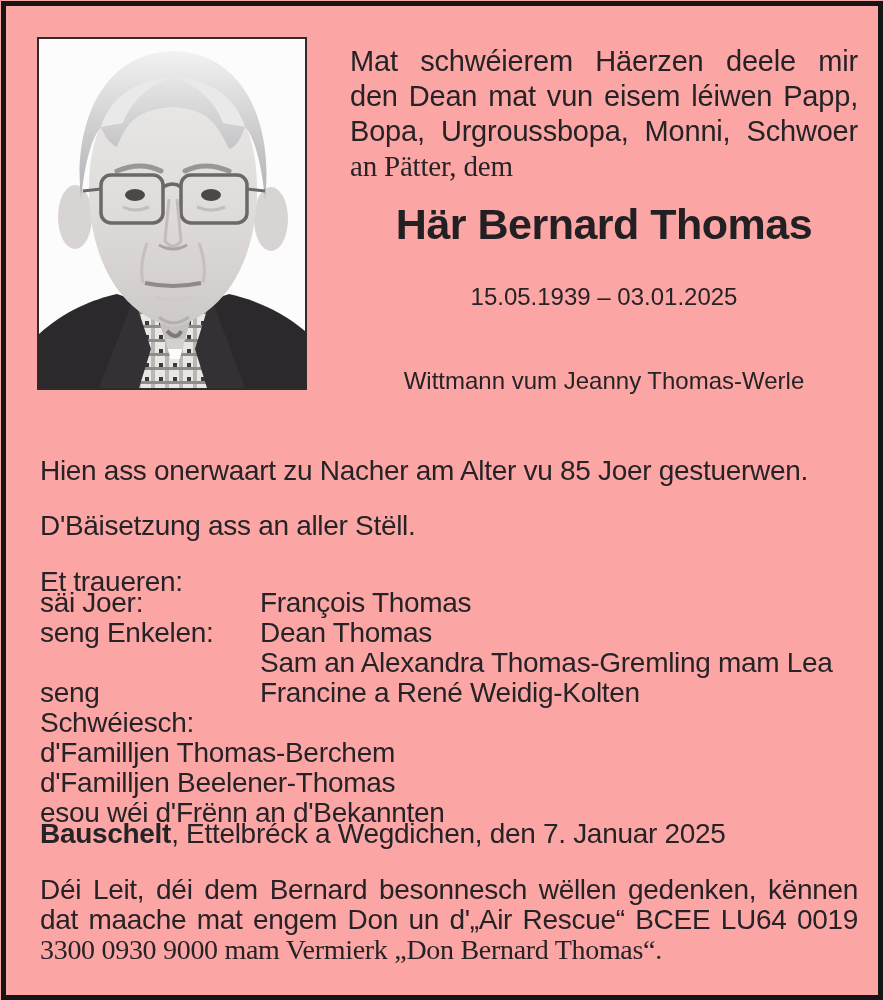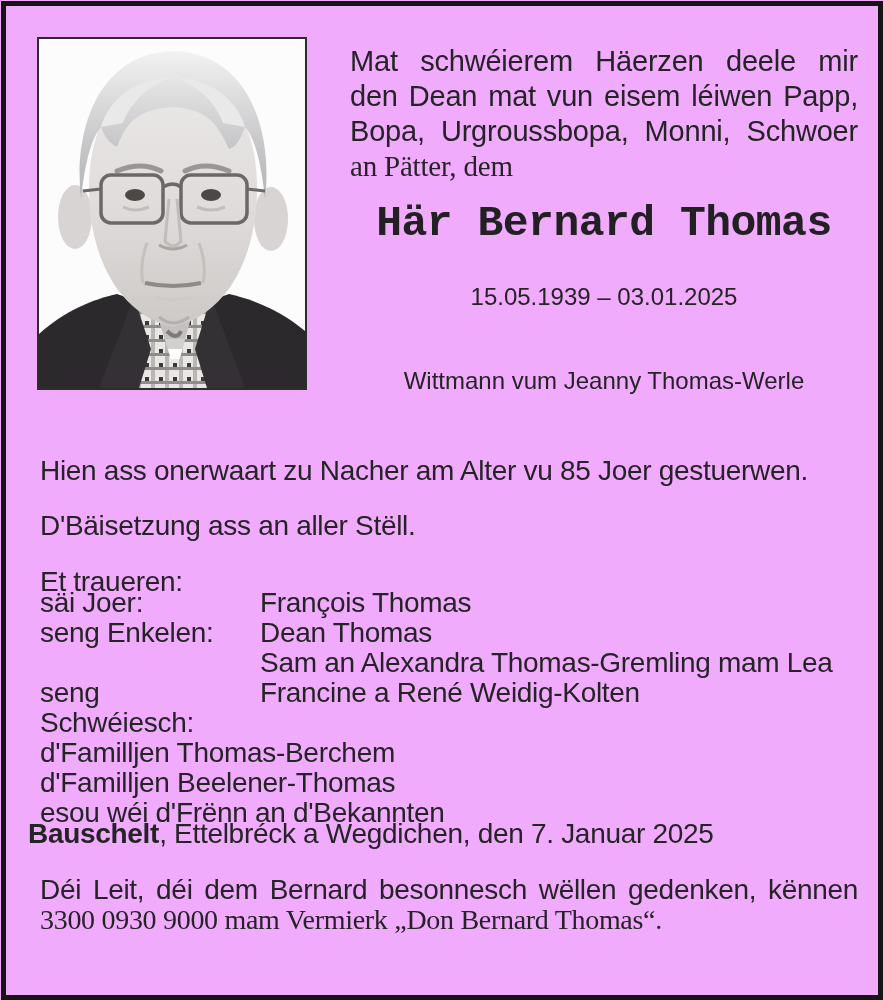--- a/index.html
+++ b/index.html
@@ -1,20 +1,20 @@
 <!DOCTYPE html>
 <html><head>
 <meta charset="utf-8">
 <style>
   html, body { margin: 0; padding: 0; background: #ffffff; }
   .page {
     position: relative;
     width: 883px;
     height: 1000px;
-    background: #f0abfc;
+    background: #fca5a5;
     color: #262327;
     font-family: "Liberation Sans", "DejaVu Sans", sans-serif;
     overflow: hidden;
   }
   .frame {
     position: absolute;
     left: 1px; top: 1px; right: 0; bottom: 0;
     border: 5px solid #151515;
     pointer-events: none;
   }
@@ -37,21 +37,20 @@
   .jline.last { text-align: right; text-align-last: left; font-family: Liberation Serif, serif; }
   .name {
     position: absolute;
     left: 346px; top: 200px; width: 516px;
     margin: 0;
     text-align: center;
     font-size: 43px; line-height: 48px;
     font-weight: bold;
     letter-spacing: -0.5px;
     color: #232024;
-    font-family: Liberation Mono, monospace;
   }
   .dates {
     position: absolute;
     left: 350px; top: 283px; width: 508px;
     text-align: center;
     font-size: 24px;
   }
   .relation {
     position: absolute;
     left: 350px; top: 331px; width: 508px;
@@ -75,21 +74,21 @@
     position: absolute;
     left: 40px; top: 588px; width: 818px;
     font-size: 28px; line-height: 30px;
     letter-spacing: -0.3px;
   }
   .mrow { display: flex; }
   .mlabel { width: 220px; flex: none; }
   .mvalue { flex: 1; white-space: nowrap; }
   .place {
     position: absolute;
-    left: 28px; top: 819px;
+    left: 40px; top: 819px;
     font-size: 28px; line-height: 30px;
     letter-spacing: -0.3px;
     white-space: nowrap;
   }
   .place .bold { font-weight: bold; }
   .donation {
     position: absolute;
     left: 40px; top: 875px; width: 818px;
     font-size: 28px; line-height: 30px;
     letter-spacing: -0.3px;
@@ -208,15 +207,16 @@
     <div>d'Familljen Beelener-Thomas</div>
     <div>esou wéi d'Frënn an d'Bekannten</div>
   </div>
 
   <div class="place">
     <span class="bold">Bauschelt</span><span>, Ettelbréck a Wegdichen, den 7. Januar 2025</span>
   </div>
 
   <div class="donation">
     <div class="jline">Déi Leit, déi dem Bernard besonnesch wëllen gedenken, kënnen</div>
+    <div class="jline">dat maache mat engem Don un d'„Air Rescue“ BCEE LU64 0019</div>
     <div class="jline last">3300 0930 9000 mam Vermierk „Don Bernard Thomas“.</div>
   </div>
 </div>
 
 </body></html>

